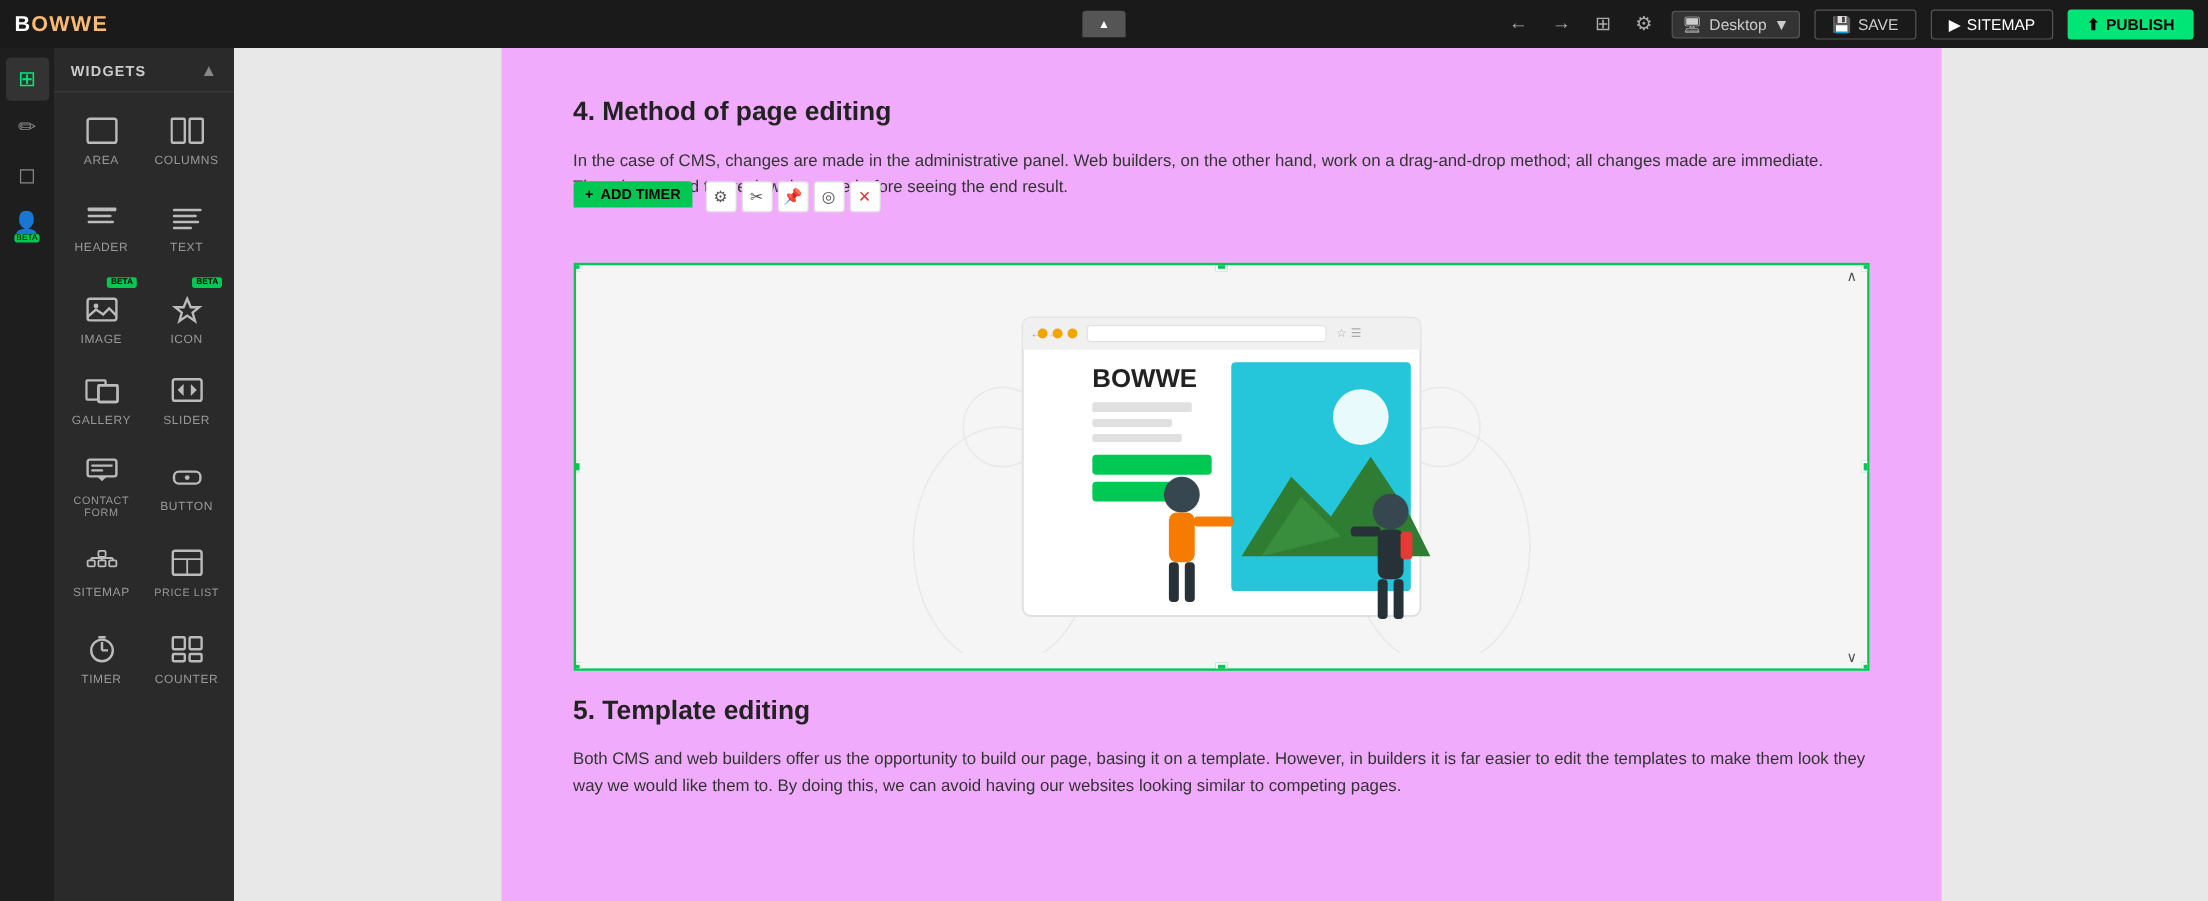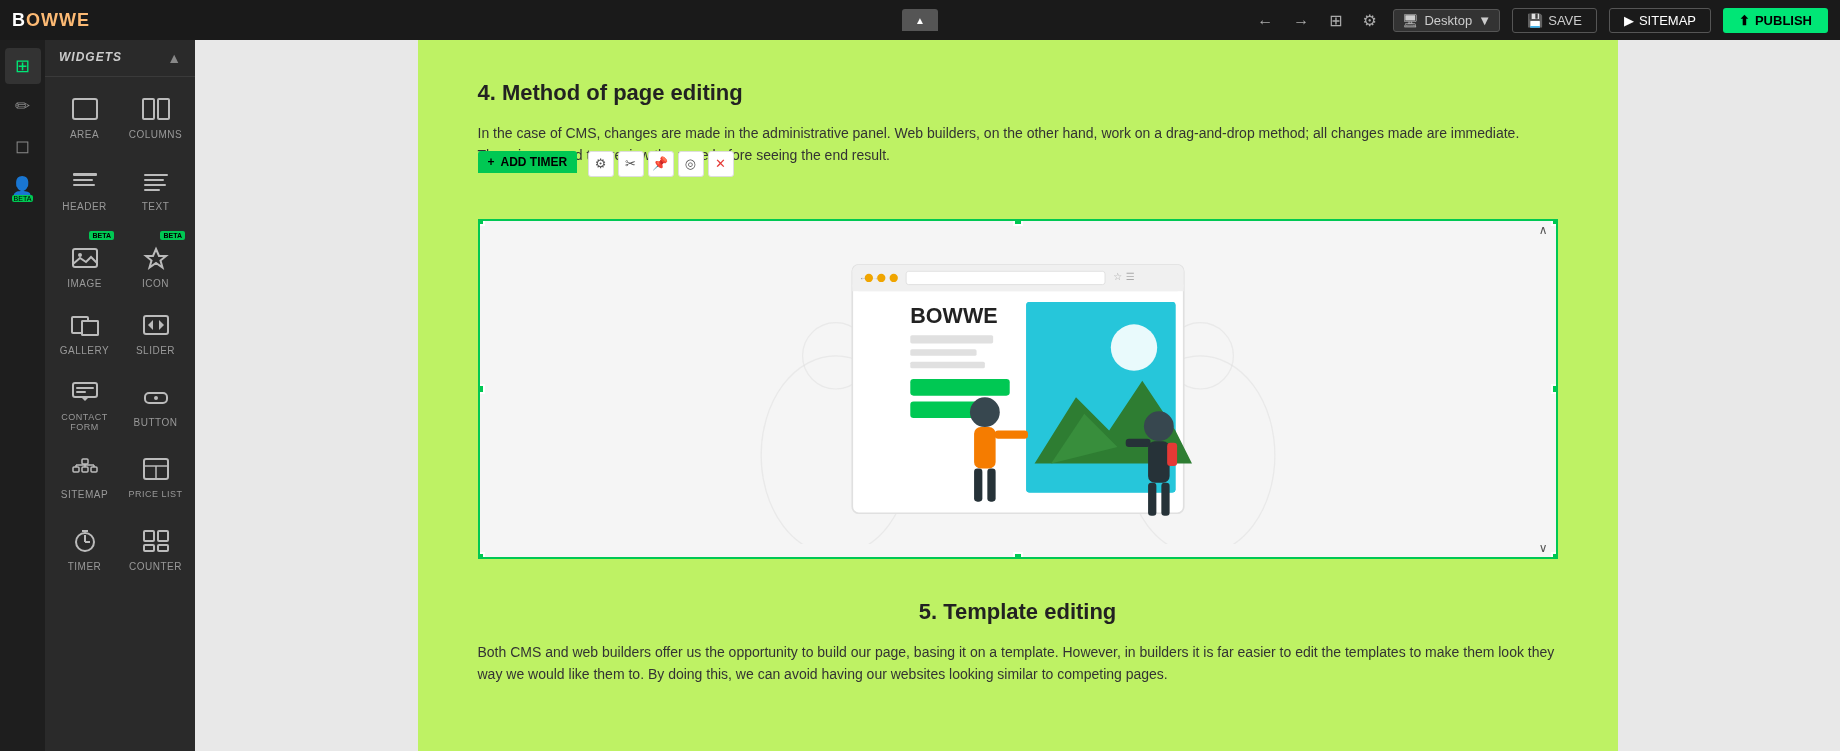--- a/index.html
+++ b/index.html
@@ -117,25 +117,24 @@
     .sidebar {
       width: 195px;
       background: #2a2a2a;
       flex-shrink: 0;
       display: flex;
       flex-direction: column;
       overflow-y: auto;
     }
     .sidebar-header {
       display: flex;
-      align-items: flex-start;
+      align-items: flex-end;
       justify-content: space-between;
       padding: 10px 14px;
       border-bottom: 1px solid #3a3a3a;
-      font-style: italic;
     }
     .sidebar-title {
       color: #ccc;
       font-size: 12px;
       font-weight: bold;
       letter-spacing: 1px;
     }
     .sidebar-collapse {
       color: #888;
       cursor: pointer;
@@ -224,21 +223,21 @@
     }
 
     
     .canvas-area {
       flex: 1;
       background: #e8e8e8;
       overflow-y: auto;
       position: relative;
     }
     .page-content {
-      background: #bef264;
+      background: #f0abfc;
       max-width: 1200px;
       margin: 0 auto;
       padding: 40px 60px;
       min-height: 100%;
       position: relative;
     }
 
     .section-heading {
       font-size: 22px;
       font-weight: bold;
@@ -660,19 +659,19 @@
             <rect x="523" y="283" width="10" height="40" rx="4" fill="#263238"></rect>
 
             <rect x="530" y="235" width="12" height="28" rx="4" fill="#e53935"></rect>
 
           </svg>
 
           <button class="collapse-bottom">∨</button>
         </div>
       </div>
 
-      <h2 class="section-heading" style="margin-top:40px;text-align:center;">5. Template editing</h2>
+      <h2 class="section-heading" style="margin-top:20px;">5. Template editing</h2>
       <p class="body-text">Both CMS and web builders offer us the opportunity to build our page, basing it on a template. However, in builders it is far easier to edit the templates to make them look they way we would like them to. By doing this, we can avoid having our websites looking similar to competing pages.</p>
 
     </div>
   </div>
 
 </div>
 
 </body></html>

